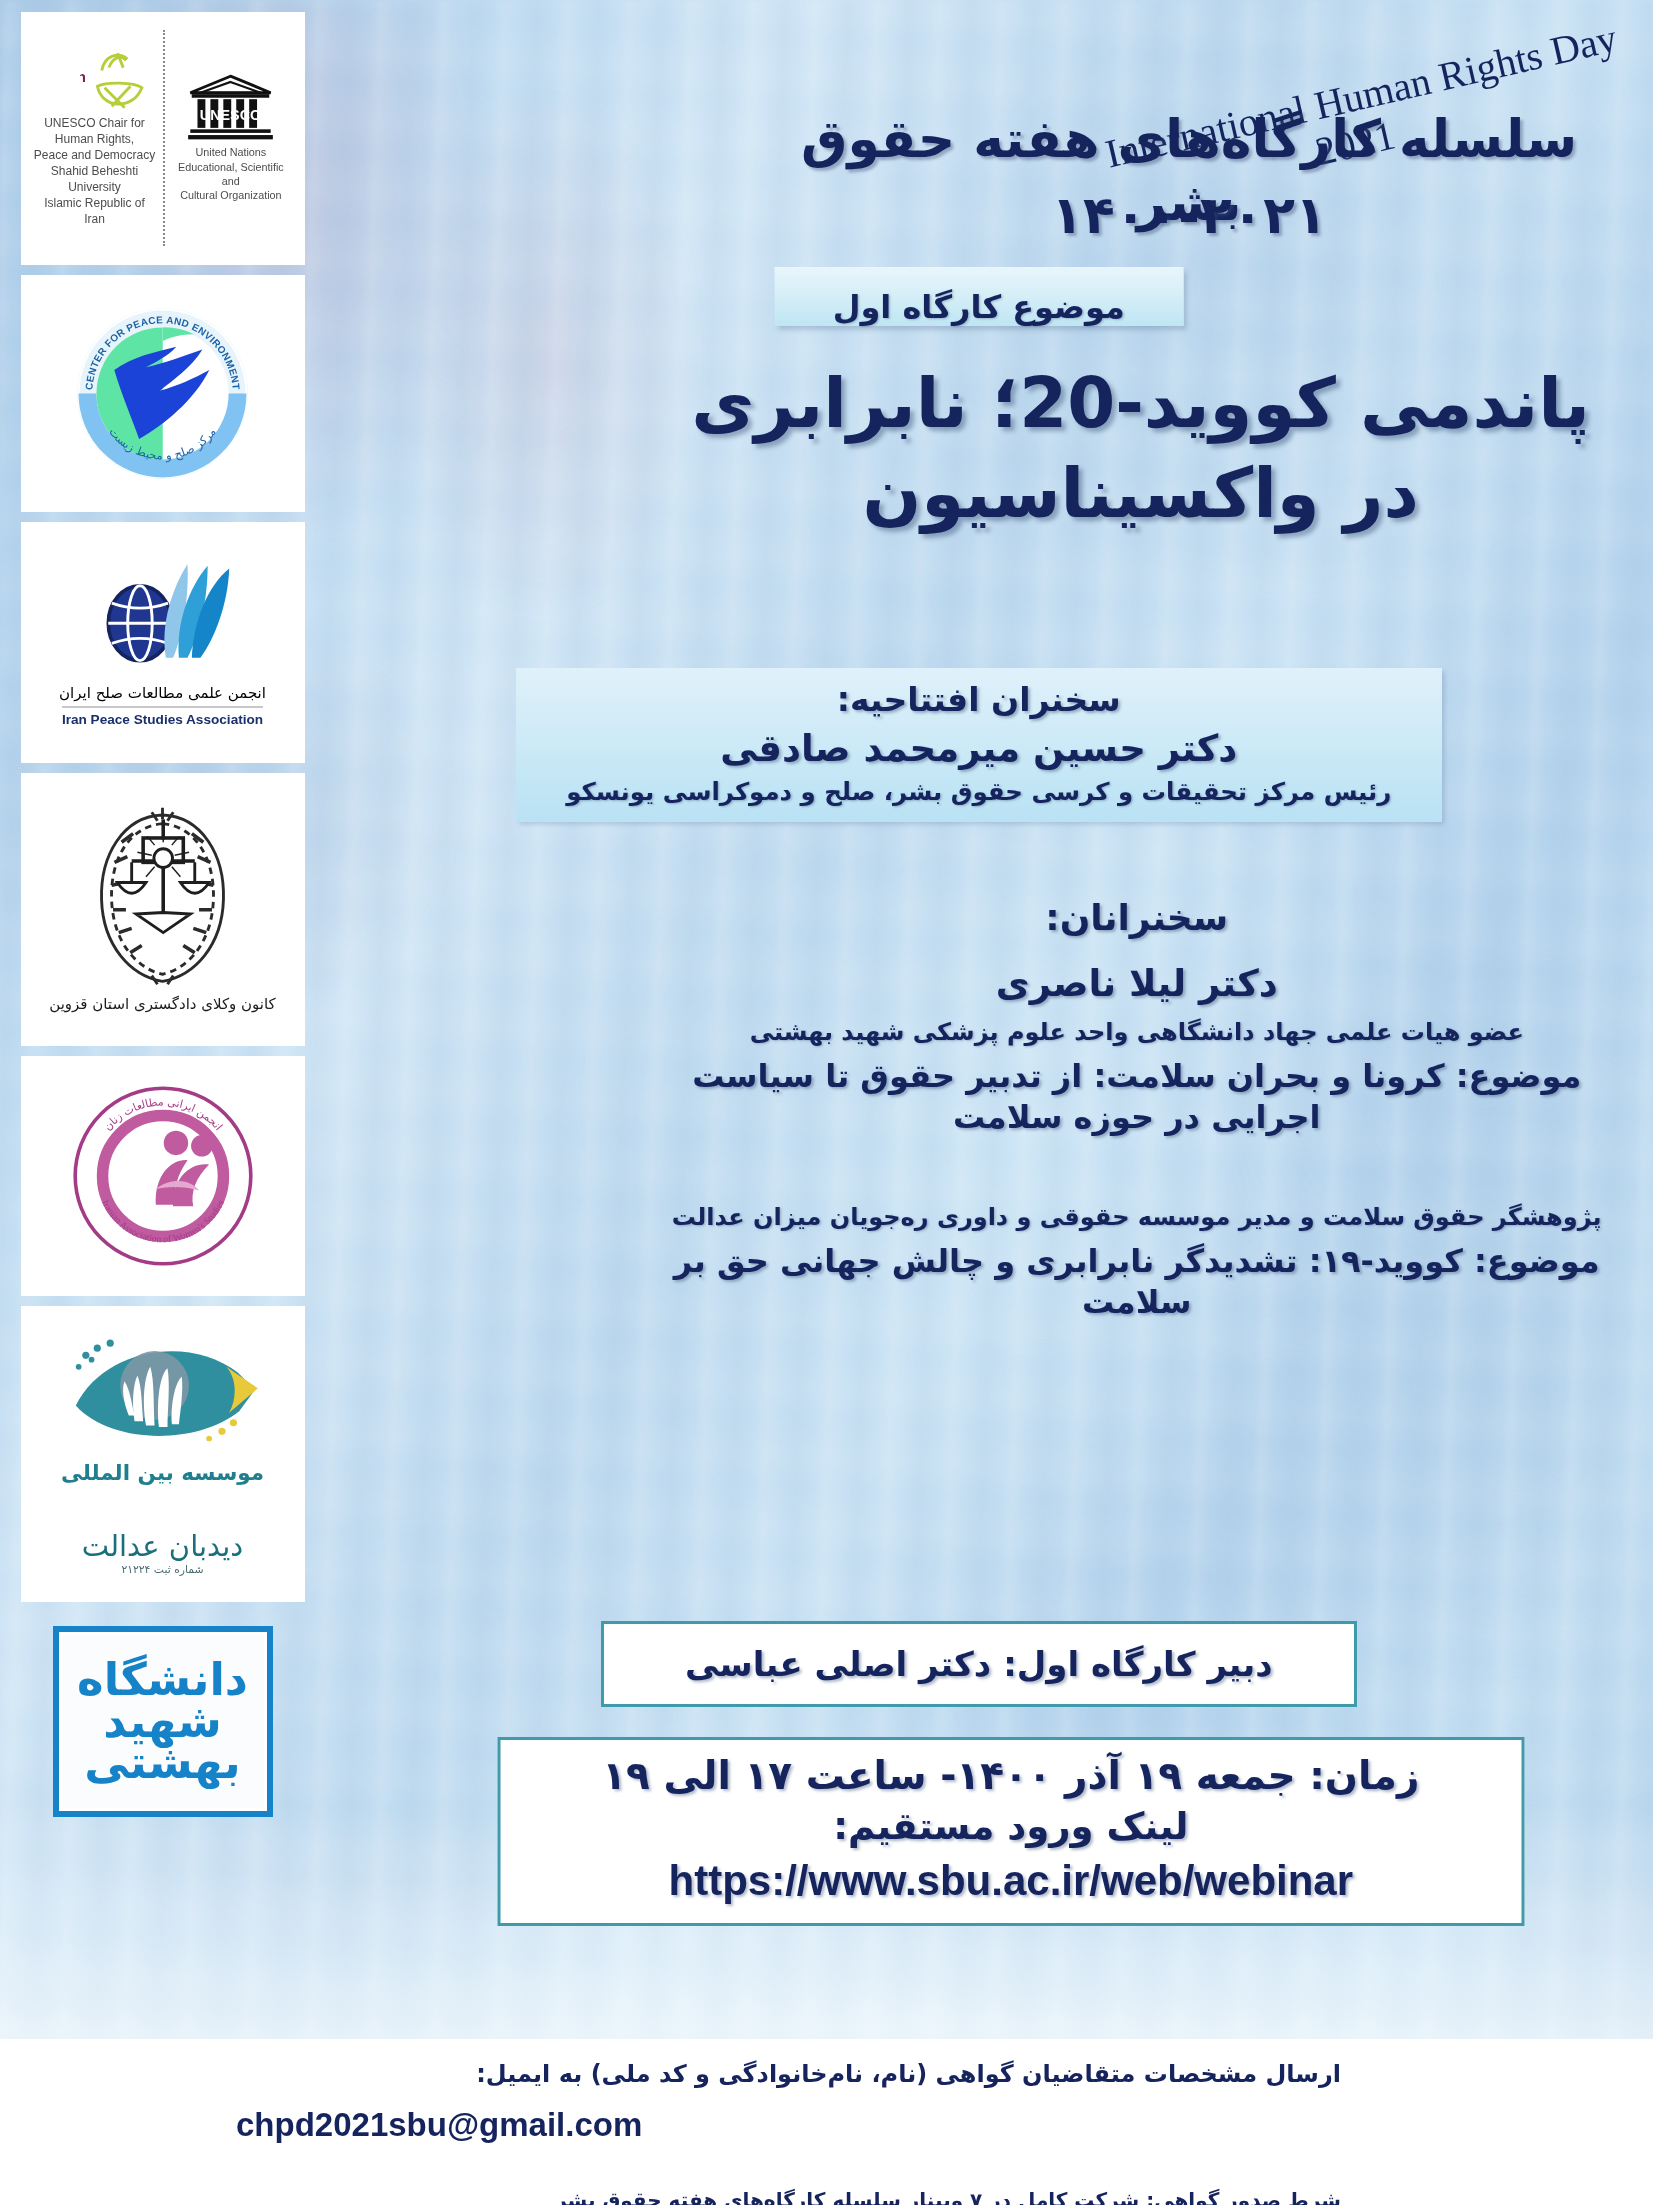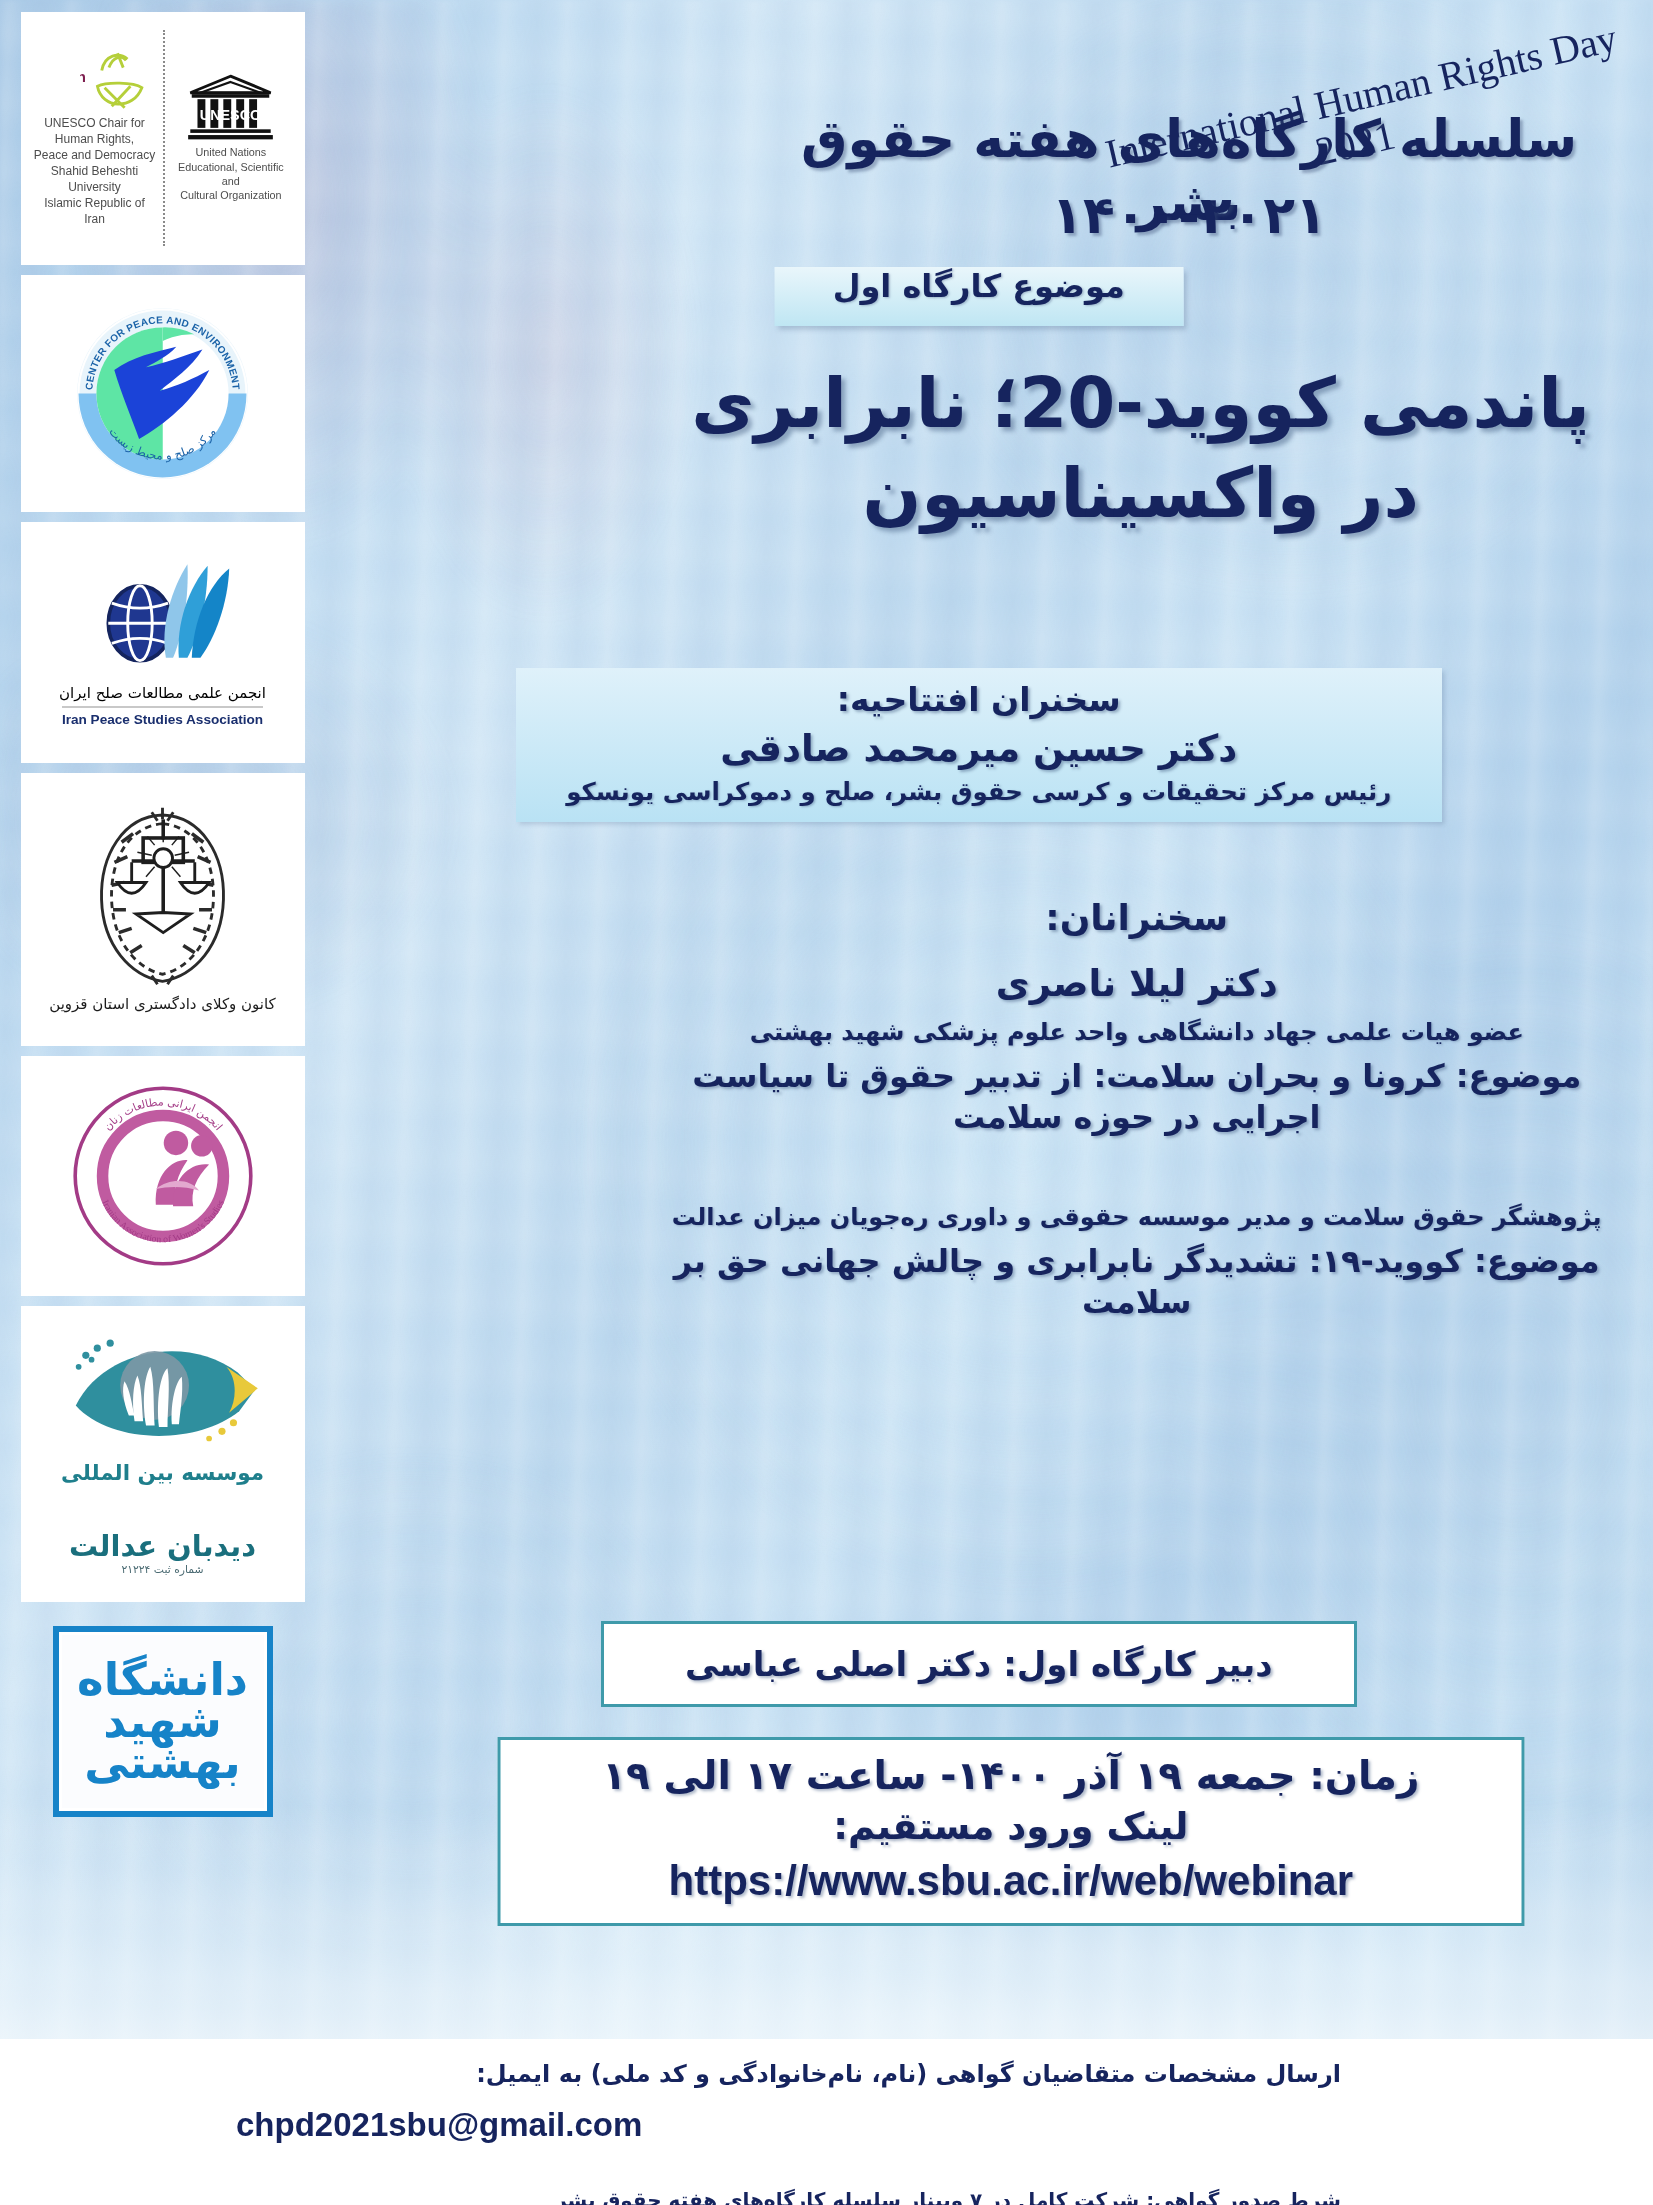--- a/index.html
+++ b/index.html
@@ -90,21 +90,21 @@
   .ipsa{display:flex;flex-direction:column;align-items:center;justify-content:center;width:100%;}
   .ipsa-fa{color:#000000;font-size:15px;font-weight:normal;margin-top:19px;}
   .ipsa-rule{width:78%;height:1.4px;background:#c8c8c8;margin:4.3px 0;}
   .ipsa-en{color:#1a2f6e;font-size:13.6px;font-weight:bold;font-family:"Liberation Sans",sans-serif;direction:ltr;}
 
   .bar-fa{color:#1b1b1b;font-size:15px;margin-top:4.3px;text-align:center;}
   .iaws-fa-top{font-size:15px;fill:#a33b86;}
   .iaws-en{font-size:13.5px;fill:#a33b86;font-family:"Liberation Serif",serif;}
 
   .jw-fa1{color:#1f7f8c;font-size:21.5px;font-weight:bold;letter-spacing:-0.7px;}
-  .jw-fa2{color:#1a6f7d;font-size:29px;font-weight:bold;letter-spacing:-1.4px;margin-top:44px;}
+  .jw-fa2{color:#1a6f7d;font-size:29px;font-weight:normal;letter-spacing:-1.4px;margin-top:44px;}
   .jw-fa3{color:#4a6a72;font-size:10.8px;}
 
   .sbu-box{width:208px;height:179px;border:6.5px solid #1683c8;background:#fbfcfe;
            display:flex;align-items:center;justify-content:center;box-shadow:0 0 0 2.9px #ffffff inset;}
   .sbu-txt{color:#1683c8;font-size:45px;font-weight:bold;line-height:.92;text-align:center;}
 
   
   .content{
     position:absolute;left:330px;right:24.4px;top:0;bottom:0;z-index:4;
   }
@@ -130,21 +130,21 @@
     position:absolute;right:16px;top:185px;width:847px;
     text-align:center;
     font-size:52px;font-weight:bold;color:#16245e;
     text-shadow:2.9px 2.9px 2.9px rgba(60,80,120,.40);
   }
 
   .topic-badge{
     position:absolute;left:50%;transform:translateX(-50%);
     top:267px;width:409px;height:59px;
     background:linear-gradient(180deg,#e9f6fb 0%,#bfe6f3 100%);
-    display:flex;align-items:flex-start;justify-content:center;
+    display:flex;align-items:flex-end;justify-content:center;
     box-shadow:3.6px 3.6px 5px rgba(70,95,130,.28);
   }
   .topic-badge span{font-size:32px;font-weight:bold;color:#16245e;text-shadow:1.4px 1.4px 2.2px rgba(70,90,130,.35);}
 
   .main-title{
     position:absolute;right:21.5px;top:359px;width:933px;
     text-align:center;
     font-size:69px;font-weight:bold;color:#16245e;
     line-height:1.30;
     text-shadow:4.3px 4.3px 4.3px rgba(55,80,120,.42);

